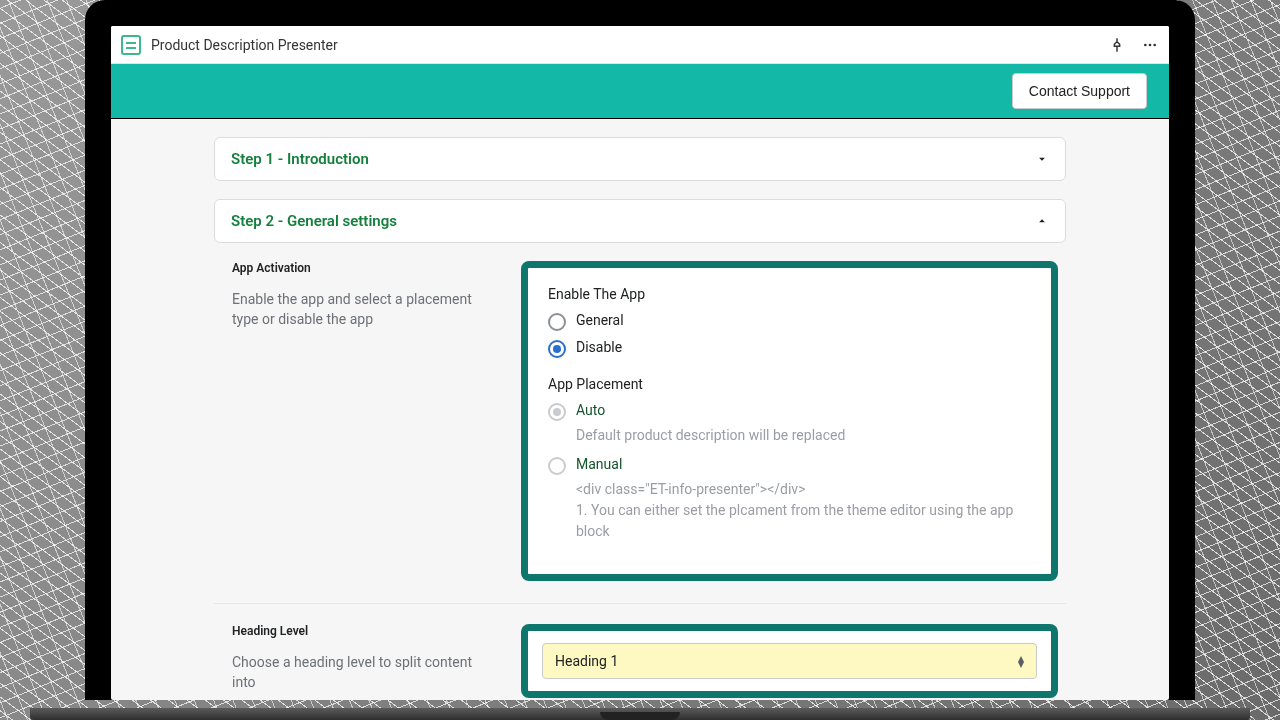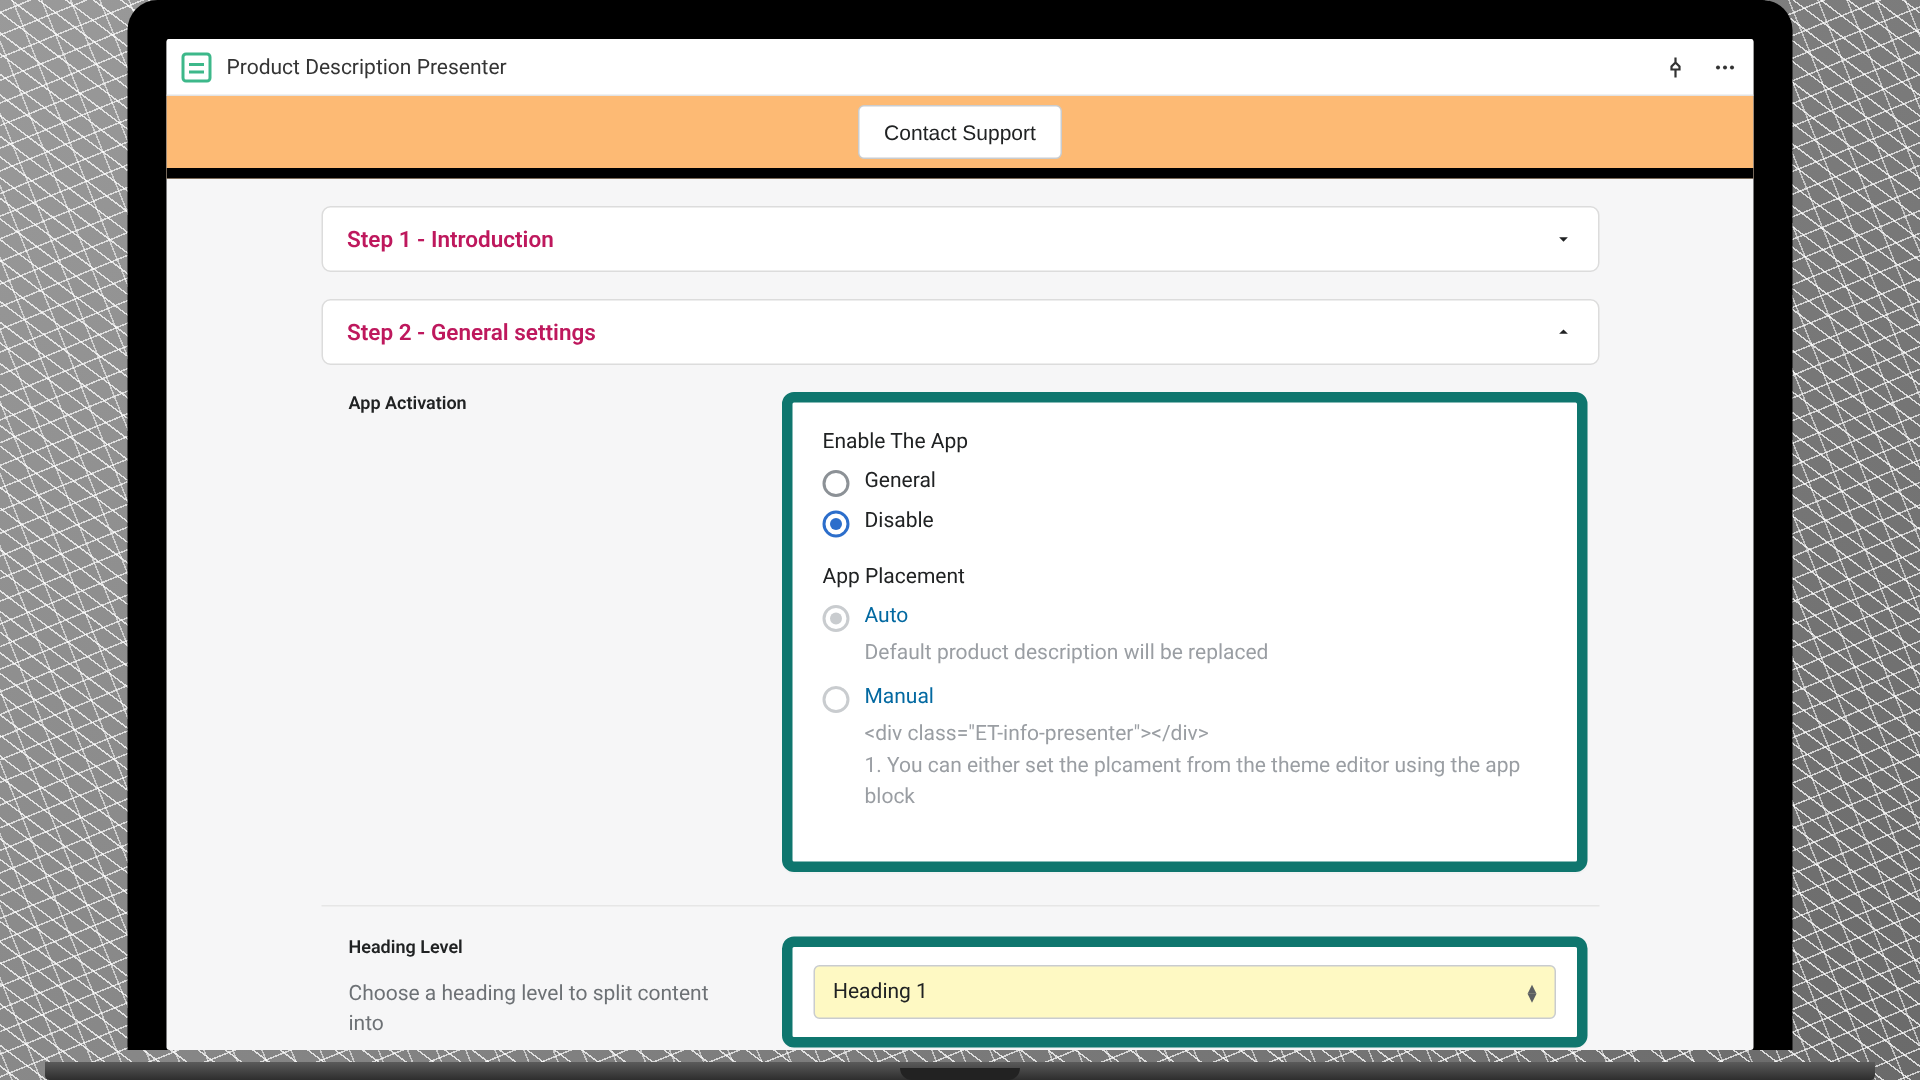--- a/index.html
+++ b/index.html
@@ -83,25 +83,25 @@
 .app-icon::before,.app-icon::after {
   content:"";position:absolute;background:#3db88a;
 }
 .app-icon::before{left:3px;right:3px;top:5px;height:2px;}
 .app-icon::after{left:3px;right:3px;bottom:4px;height:2px;}
 .title-text { font-size: 14px; color: #353535; }
 .titlebar-right { margin-left: auto; display: flex; align-items: center; gap: 16px; }
 .pin-icon, .more-icon { cursor: pointer; color: #333; display:flex; align-items:center; }
 .topbar {
   height: 55px;
-  background: #fdba74;
-  border-bottom: 7px solid #000000;
+  background: #14b8a6;
+  border-bottom: 1px solid #000000;
   display: flex;
   align-items: center;
-  justify-content: center;
+  justify-content: flex-end;
   padding: 0 22px;
 }
 .btn {
   background: #fff;
   border: 1px solid #c9cccf;
   border-radius: 4px;
   padding: 9px 16px;
   font-size: 14px;
   color: #202223;
   cursor: pointer;
@@ -123,21 +123,21 @@
   margin-bottom: 18px;
 }
 .accordion-header {
   display: flex;
   align-items: center;
   justify-content: space-between;
   padding: 12px 16px;
   cursor: pointer;
   font-size: 15px;
   font-weight: 600;
-  color: #be185d;
+  color: #15803d;
 }
 .chevron { display: inline-flex; }
 .section-body {
   background: transparent;
   padding: 18px 0 0 0;
 }
 .settings-row {
   display: flex;
   gap: 24px;
   padding: 0 8px 22px 18px;
@@ -195,21 +195,21 @@
   content: "";
   position: absolute;
   inset: 3px;
   background: #2c6ecb;
   border-radius: 50%;
 }
 .radio.disabled { border-color: #c9cccf; }
 .radio.disabled.selected { border-color: #c9cccf; }
 .radio.disabled.selected::after { background: #c9cccf; }
 .radio-label { font-size: 14px; color: #202223; }
-.radio-row.disabled .radio-label { color: #0369a1; }
+.radio-row.disabled .radio-label { color: #14532d; }
 .radio-desc {
   font-size: 14px;
   color: #6d7175;
   margin-left: 28px;
   margin-top: -4px;
   margin-bottom: 10px;
   line-height: 1.5;
 }
 .radio-desc.disabled { color: #9a9ea3; }
 .select-wrap {
@@ -284,20 +284,21 @@
                 </svg>
             </span>
           </div>
         </div>
 
         <div class="section-body">
 
           <div class="settings-row">
             <div class="settings-left">
               <h3>App Activation</h3>
+              <p>Enable the app and select a placement type or disable the app</p>
             </div>
             <div class="settings-card">
               <div class="field-label">Enable The App</div>
               <div class="radio-group">
                 <div class="radio-row">
                   <div class="radio"></div>
                   <div class="radio-label">General</div>
                 </div>
                 <div class="radio-row">
                   <div class="radio selected"></div>

